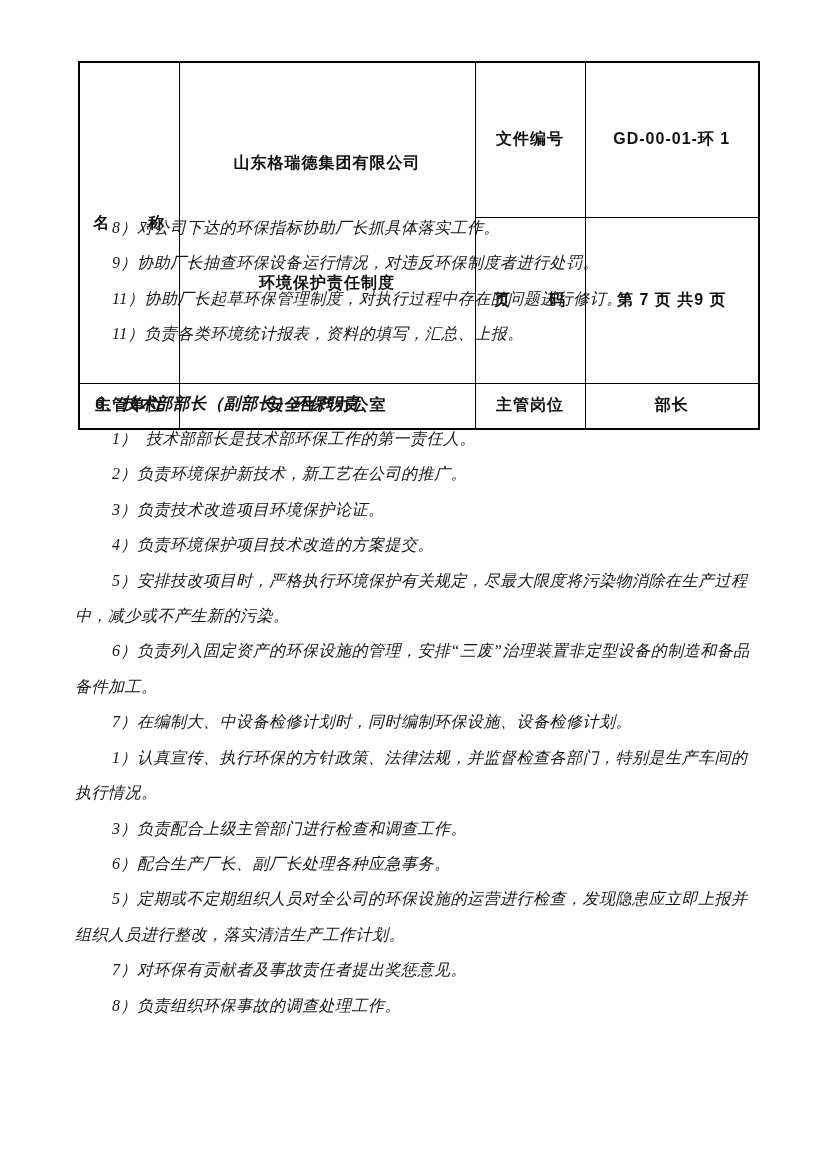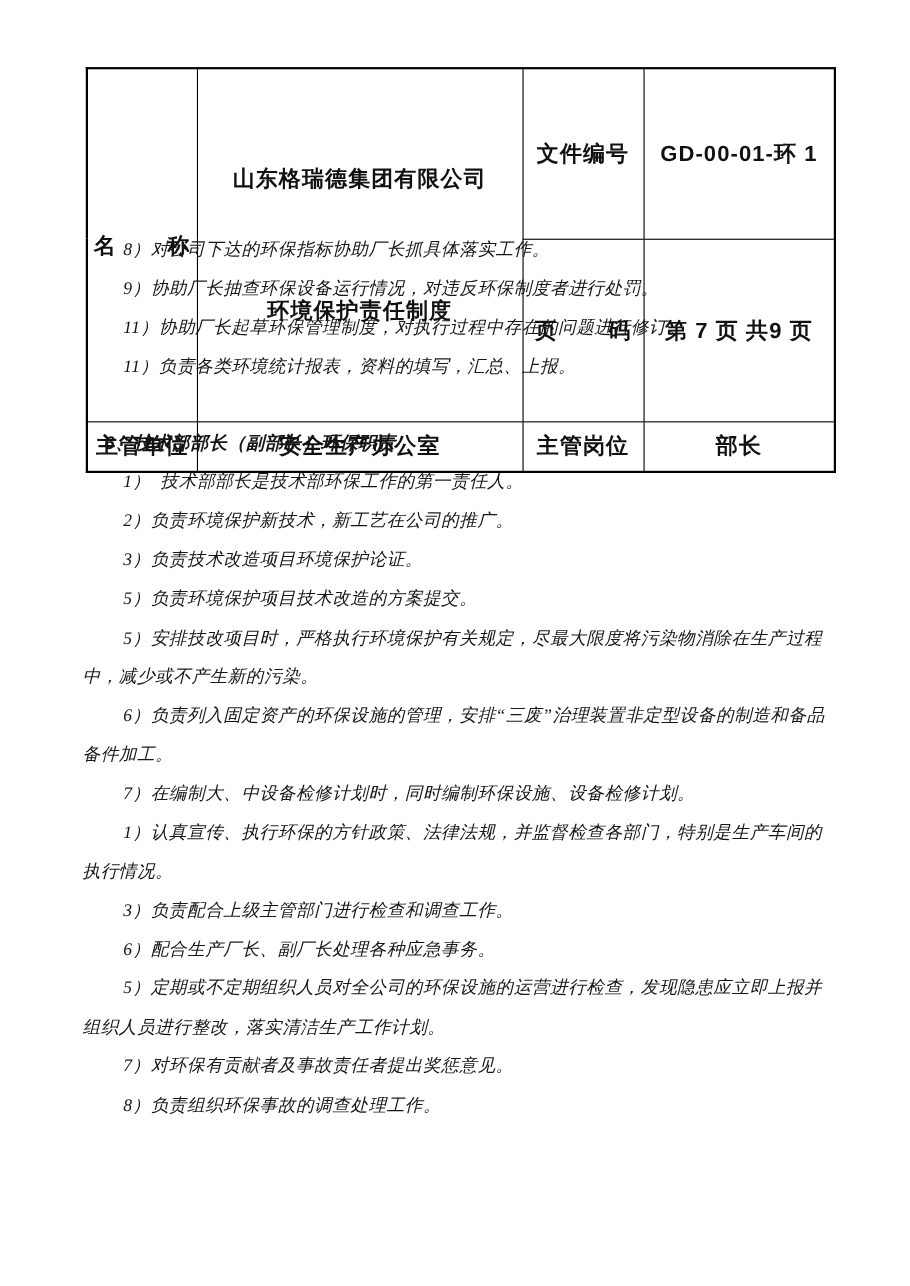--- a/index.html
+++ b/index.html
@@ -21,21 +21,21 @@
     border-collapse: collapse;
     table-layout: fixed;
     border: 2px solid #000000;
     font-family: "Liberation Sans", "DejaVu Sans", sans-serif;
   }
   .header-table td {
     border: 1px solid #000000;
     text-align: center;
     vertical-align: middle;
     font-weight: bold;
-    font-size: 20px;
+    font-size: 16px;
     color: #111111;
     white-space: pre;
     letter-spacing: 1px;
   }
   .row-1 { height: 42px; }
   .row-2 { height: 45px; }
   .row-3 { height: 45px; padding-left: 32px; }
   .title-cell { line-height: 40px; font-size: 16.5px; }
   
   .content {
@@ -110,21 +110,21 @@
       <p class="item">11）负责各类环境统计报表，资料的填写，汇总、上报。</p>
 
       <p class="heading">6、技术部部长（副部长）环保职责</p>
 
       <p class="item">1）  技术部部长是技术部环保工作的第一责任人。</p>
 
       <p class="item">2）负责环境保护新技术，新工艺在公司的推广。</p>
 
       <p class="item">3）负责技术改造项目环境保护论证。</p>
 
-      <p class="item">5）负责环境保护项目技术改造的方案提交。</p>
+      <p class="item">4）负责环境保护项目技术改造的方案提交。</p>
 
       <p class="item">5）安排技改项目时，严格执行环境保护有关规定，尽最大限度将污染物消除在生产过程中，减少或不产生新的污染。</p>
 
       <p class="item">6）负责列入固定资产的环保设施的管理，安排“三废”治理装置非定型设备的制造和备品备件加工。</p>
 
       <p class="item">7）在编制大、中设备检修计划时，同时编制环保设施、设备检修计划。</p>
 
 
       <p class="item">1）认真宣传、执行环保的方针政策、法律法规，并监督检查各部门，特别是生产车间的执行情况。</p>
 

